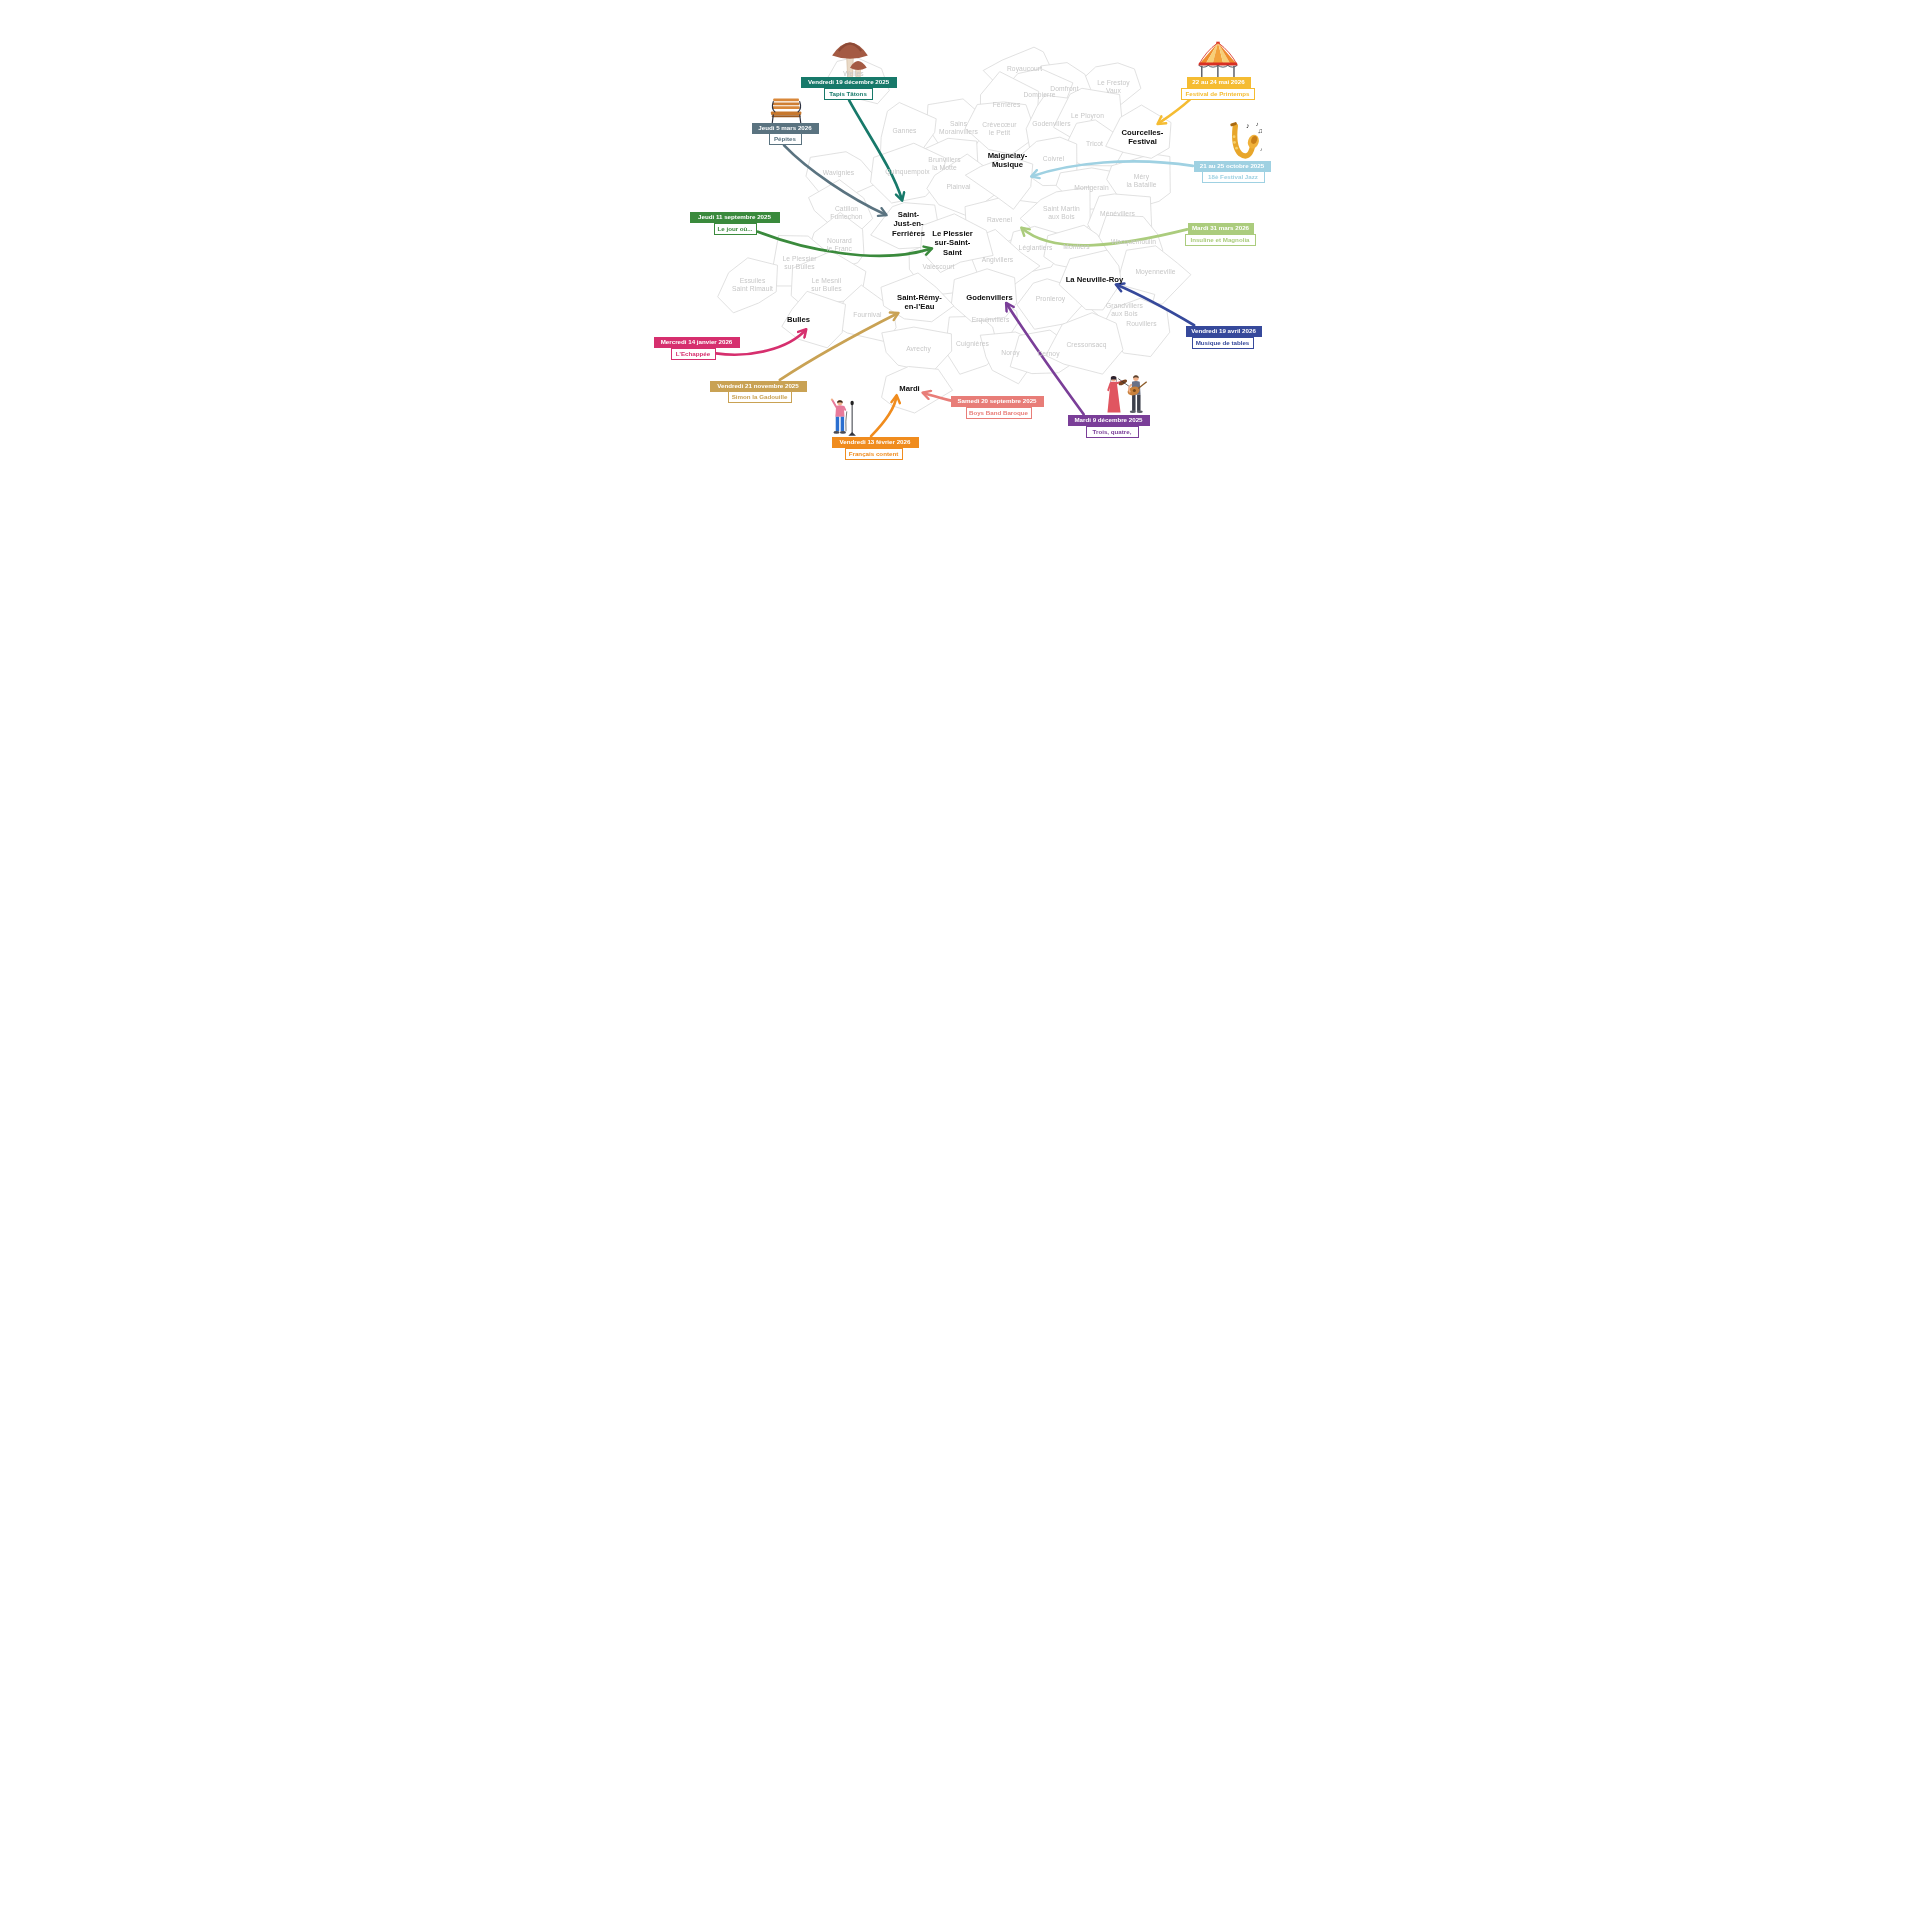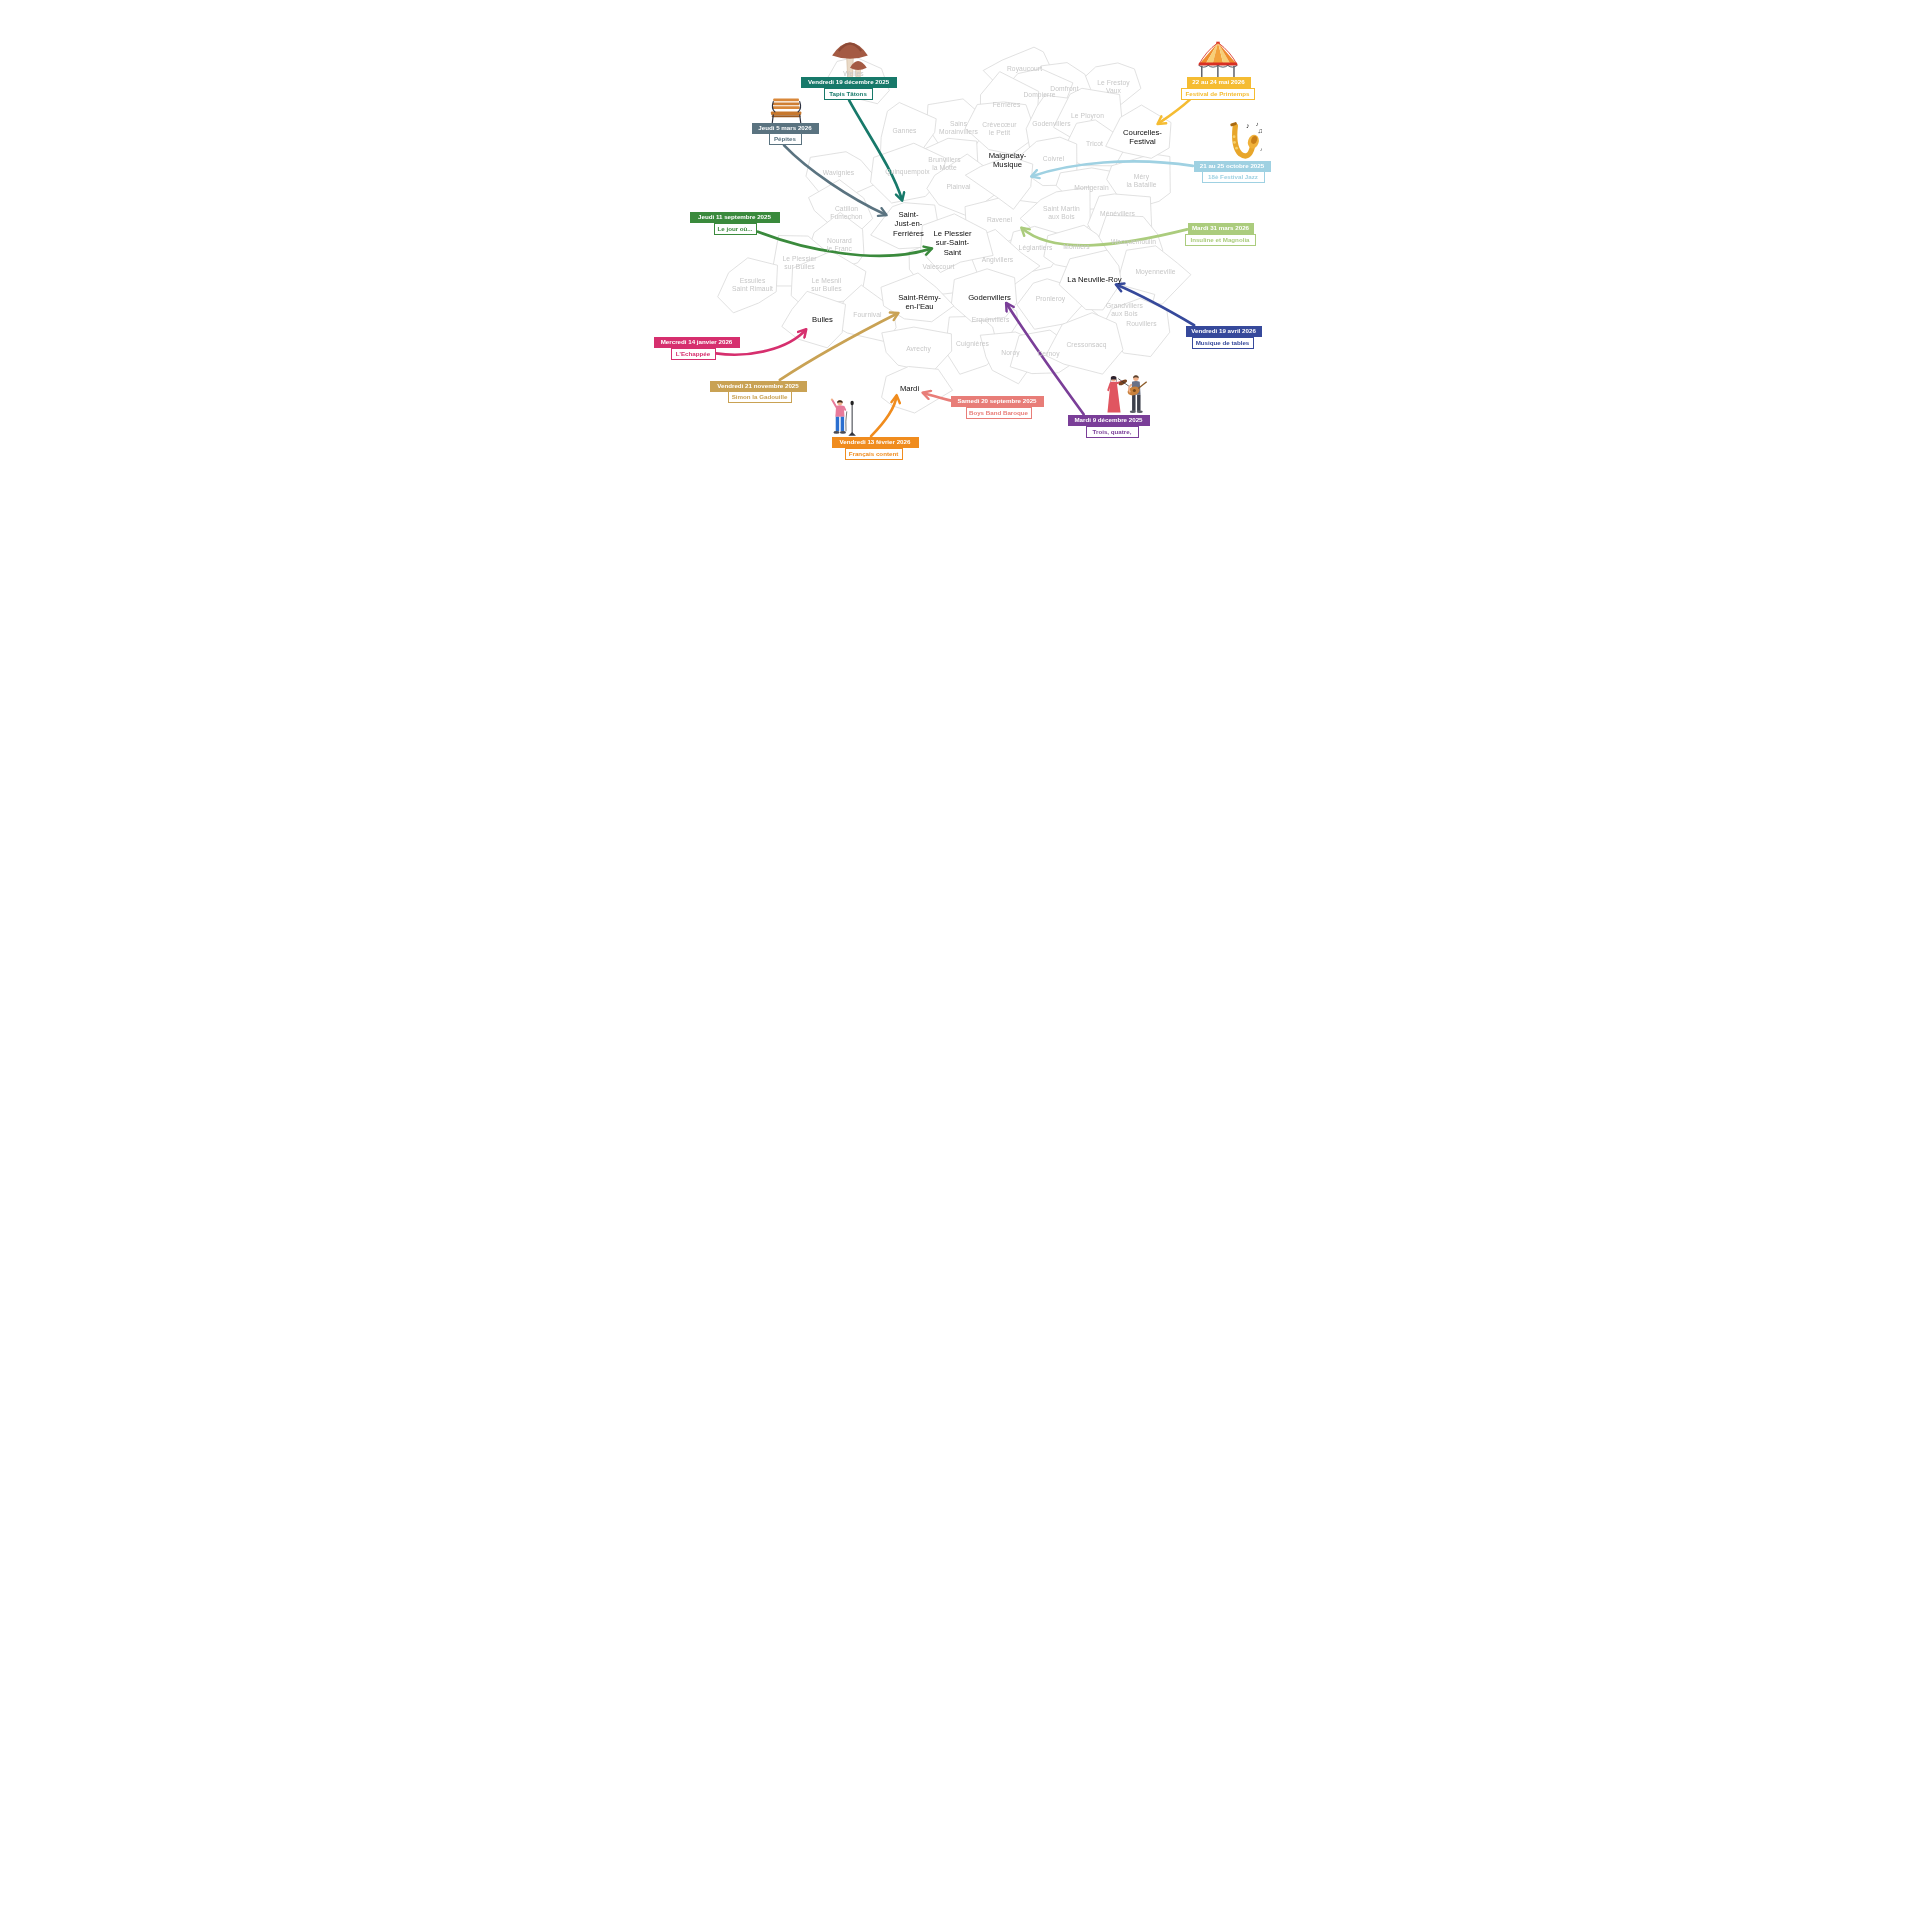--- a/index.html
+++ b/index.html
@@ -3,21 +3,21 @@
 <meta charset="utf-8">
 <style>
   html,body{margin:0;padding:0;background:#ffffff;}
   .stage{position:relative;width:673px;height:478px;margin:0 auto;background:#fff;overflow:hidden;
          font-family:"Liberation Sans", sans-serif;}
   svg.layer{position:absolute;left:0;top:0;}
   #cells polygon{fill:#ffffff;stroke:#dcdcdc;stroke-width:2.2;stroke-linejoin:round;}
   #arrows path.arrow{fill:none;stroke-width:7;stroke-linecap:round;}
   .commune{position:absolute;transform:translate(-50%,-50%);color:#c7c7c7;font-size:6.7px;
            line-height:1.12;text-align:center;white-space:nowrap;letter-spacing:0.1px;}
-  .town{position:absolute;transform:translate(-50%,-50%);color:#0d0d0d;font-weight:400;font-size:7.7px;
+  .town{position:absolute;transform:translate(-50%,-50%);color:#0d0d0d;font-weight:700;font-size:7.7px;
         line-height:1.22;text-align:center;white-space:nowrap;}
   .badge-date{position:absolute;height:10.8px;line-height:10.8px;color:#fff;font-weight:700;font-size:6.2px;
               text-align:center;white-space:nowrap;box-sizing:border-box;}
   .badge-title{position:absolute;height:11.6px;line-height:9.2px;background:#fff;font-weight:700;font-size:6.2px;
                text-align:center;white-space:nowrap;box-sizing:border-box;border:1.2px solid;}
   .illu{position:absolute;}
 </style>
 </head>
 <body>
 
@@ -383,21 +383,21 @@
       <div class="town" style="left: 468px; top: 280px;">
         <div>La Neuville-Roy</div>
       </div>
       <div class="town" style="left: 363px; top: 298px;">
         <div>Godenvillers</div>
       </div>
       <div class="town" style="left: 293px; top: 302px;">
         <div>Saint-Rémy-</div>
         <div>en-l’Eau</div>
       </div>
-      <div class="town" style="left: 196px; top: 320px;">
+      <div class="town" style="left: 172px; top: 320px;">
         <div>Bulles</div>
       </div>
       <div class="town" style="left: 283px; top: 389px;">
         <div>Mardi</div>
       </div>
       <div class="badge-date" style="left: 174px; top: 77px; width: 96px; background: rgb(23, 121, 106);">Vendredi 19 décembre 2025</div>
       <div class="badge-title" style="left: 197px; top: 88px; width: 49px; color: rgb(23, 121, 106); border-color: rgb(23, 121, 106);">Tapis Tâtons</div>
       <div class="badge-date" style="left: 125px; top: 123px; width: 67px; background: rgb(90, 115, 128);">Jeudi 5 mars 2026</div>
       <div class="badge-title" style="left: 142px; top: 133px; width: 33px; color: rgb(90, 115, 128); border-color: rgb(90, 115, 128);">Pépites</div>
       <div class="badge-date" style="left: 63px; top: 212px; width: 90px; background: rgb(58, 138, 60);">Jeudi 11 septembre 2025</div>

